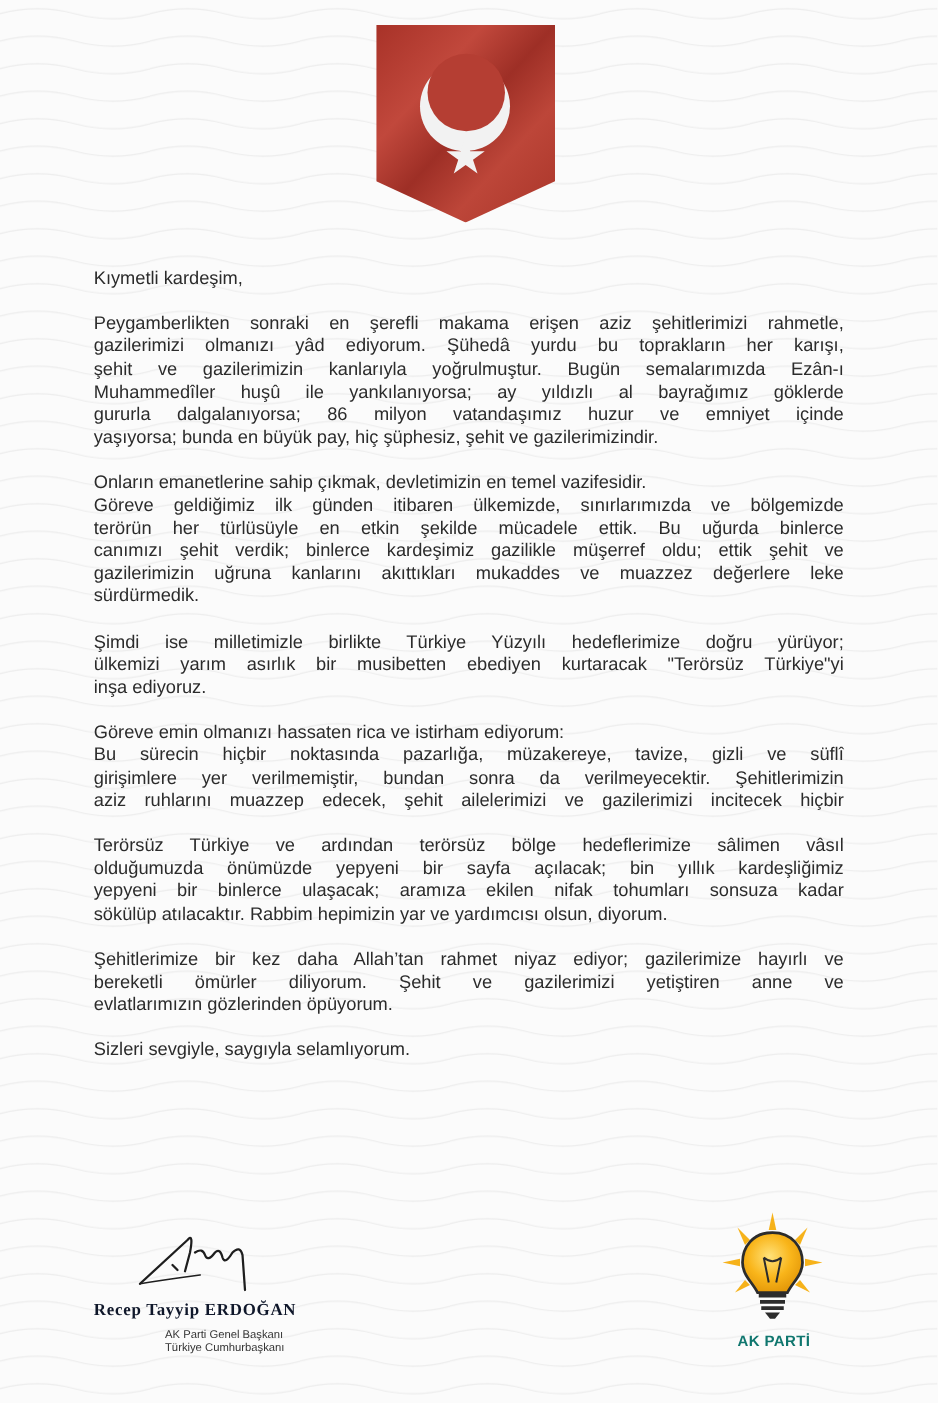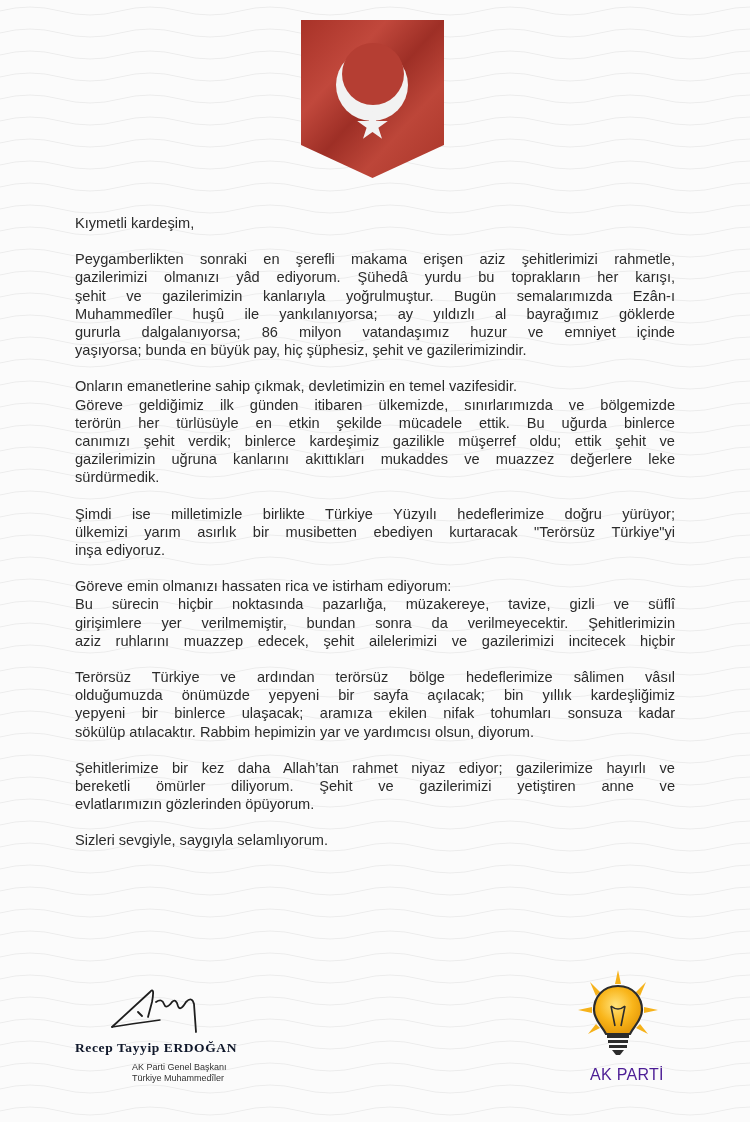--- a/index.html
+++ b/index.html
@@ -8,21 +8,21 @@
   .flag{position:absolute;left:301px;top:20px;width:143px;height:158px;z-index:1;}
   .letter{position:absolute;left:75px;top:214px;width:600px;z-index:2;font-size:14.6px;line-height:18.2px;text-align:justify;}
   .letter p{margin:0 0 18px 0;}
   .letter .b{font-weight:normal;}
   .letter .l{display:block;text-align:justify;text-align-last:justify;}
   .letter .l.last{text-align-last:left;}
   .sig{position:absolute;left:110px;top:972px;width:120px;height:65px;z-index:2;}
   .name{position:absolute;left:75px;top:1040px;z-index:2;font-weight:bold;font-size:13.5px;letter-spacing:0.6px;color:#0f172a;font-family:Liberation Serif, serif;}
   .titles{position:absolute;left:113px;top:1062px;z-index:2;font-size:9px;line-height:11px;color:#333;margin-left:19px;}
   .logo{position:absolute;left:578px;top:968px;width:80px;height:95px;z-index:2;}
-  .logo-text{position:absolute;left:590px;top:1066px;z-index:2;font-weight:normal;font-size:16px;color:#4c1d95;letter-spacing:0.3px;}
+  .logo-text{position:absolute;left:590px;top:1066px;z-index:2;font-weight:bold;font-size:12px;color:#0f766e;letter-spacing:0.3px;}
 </style>
 </head>
 <body>
 
 <svg class="bg" viewBox="0 0 750 1122" preserveAspectRatio="none">
   <defs>
     <pattern id="wave" width="120" height="22" patternUnits="userSpaceOnUse">
       <path d="M0 11 Q30 3 60 11 T120 11" fill="none" stroke="#ececec" stroke-width="1"></path>
     </pattern>
   </defs>
@@ -95,21 +95,21 @@
 </div>
 
 <svg class="sig" viewBox="0 0 120 65">
   <path d="M2 55 L40 20 Q45 14 42 30 L38 45 M28 40 L32 44 M46 30 Q52 26 54 32 Q56 38 62 30 Q66 26 68 34 Q70 40 76 30 Q82 24 84 32 L86 60" fill="none" stroke="#1e1e1e" stroke-width="1.8" stroke-linecap="round" stroke-linejoin="round"></path>
   <path d="M2 55 Q20 52 50 48" fill="none" stroke="#1e1e1e" stroke-width="1.4" stroke-linecap="round"></path>
 </svg>
 
 <div class="name">Recep Tayyip ERDOĞAN</div>
 <div class="titles">
   <div>AK Parti Genel Başkanı</div>
-  <div>Türkiye Muhammedîler</div>
+  <div>Türkiye Cumhurbaşkanı</div>
 </div>
 
 <svg class="logo" viewBox="0 0 80 95">
   <defs>
     <radialGradient id="bulb" cx="0.45" cy="0.4" r="0.6">
       <stop offset="0" stop-color="#ffe27a"></stop>
       <stop offset="0.6" stop-color="#f9b51a"></stop>
       <stop offset="1" stop-color="#e59a0a"></stop>
     </radialGradient>
   </defs>

